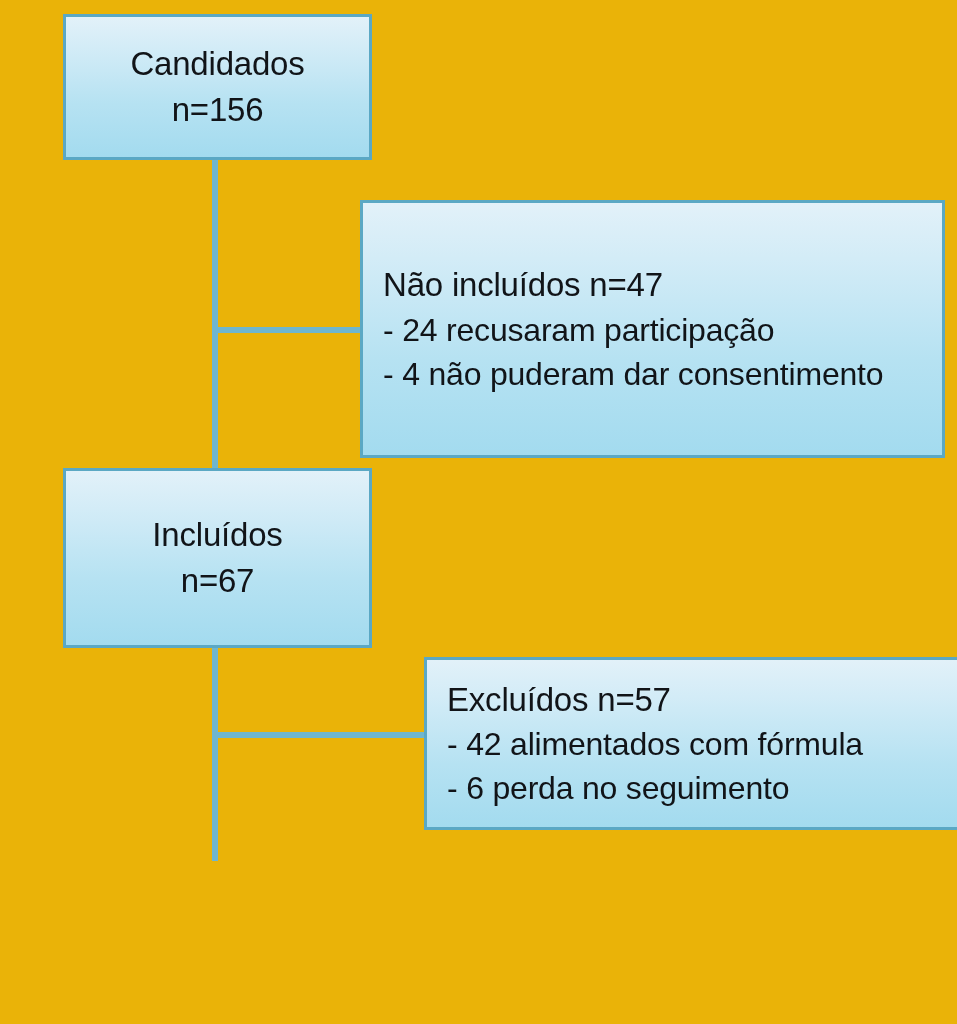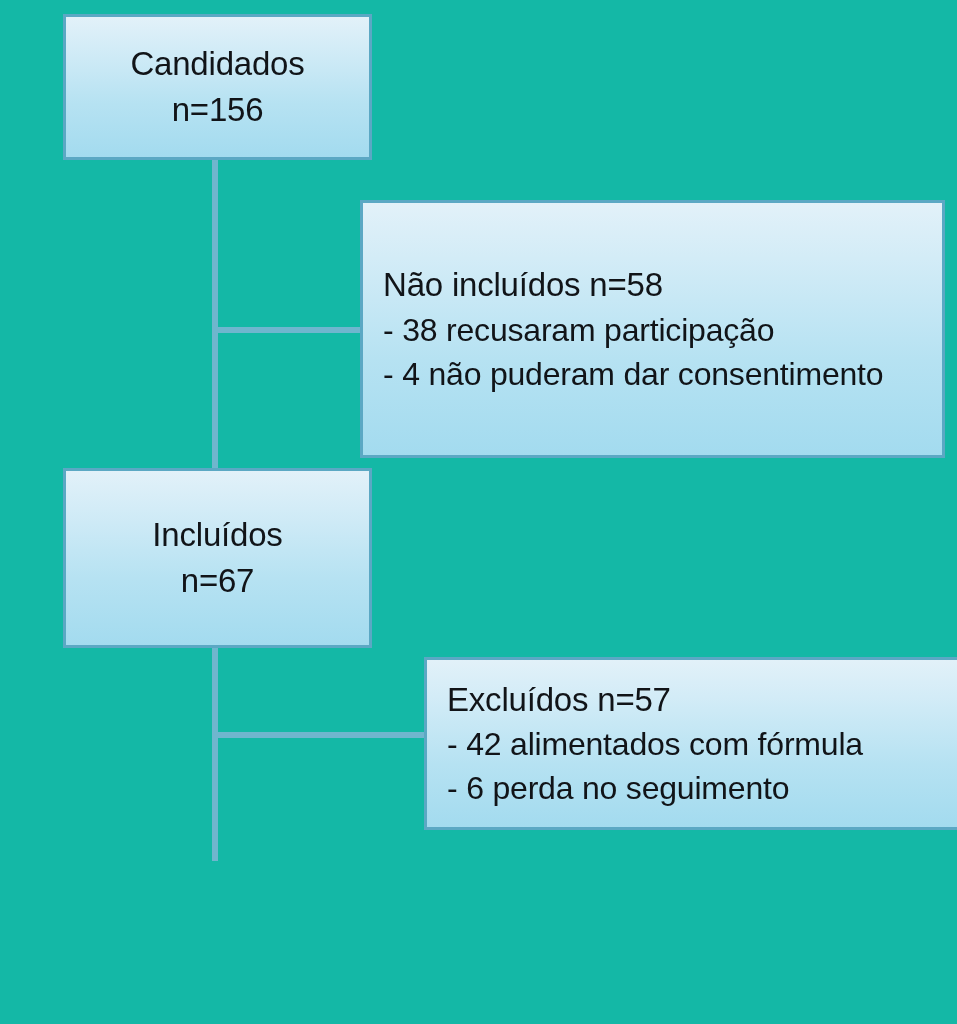--- a/index.html
+++ b/index.html
@@ -8,21 +8,21 @@
     padding: 0;
     background: #ffffff;
   }
   body {
     font-family: "Liberation Sans", sans-serif;
   }
   #chart-root {
     position: relative;
     width: 957px;
     height: 1024px;
-    background: #14b8a6;
+    background: #eab308;
     overflow: hidden;
   }
   .node-box {
     position: absolute;
     box-sizing: border-box;
     border: 3px solid #5ba8c4;
     background: linear-gradient(180deg, #e2f1f9 0%, #d3ecf7 22%, #b6e2f2 62%, #a3dbef 100%);
     color: #111418;
     z-index: 3;
   }
@@ -81,22 +81,22 @@
 
   <div class="node-box" style="left:63px; top:14px; width:309px; height:146px;">
     <div class="node-inner center">
       <div class="node-line">Candidados</div>
       <div class="node-line">n=156</div>
     </div>
   </div>
 
   <div class="node-box" style="left:360px; top:200px; width:585px; height:258px;">
     <div class="node-inner left">
-      <div class="node-line">Não incluídos n=58</div>
-      <div class="node-line sub">- 38 recusaram participação</div>
+      <div class="node-line">Não incluídos n=47</div>
+      <div class="node-line sub">- 24 recusaram participação</div>
       <div class="node-line sub">- 4 não puderam dar consentimento</div>
     </div>
   </div>
 
   <div class="node-box" style="left:63px; top:468px; width:309px; height:180px;">
     <div class="node-inner center">
       <div class="node-line">Incluídos</div>
       <div class="node-line">n=67</div>
     </div>
   </div>

